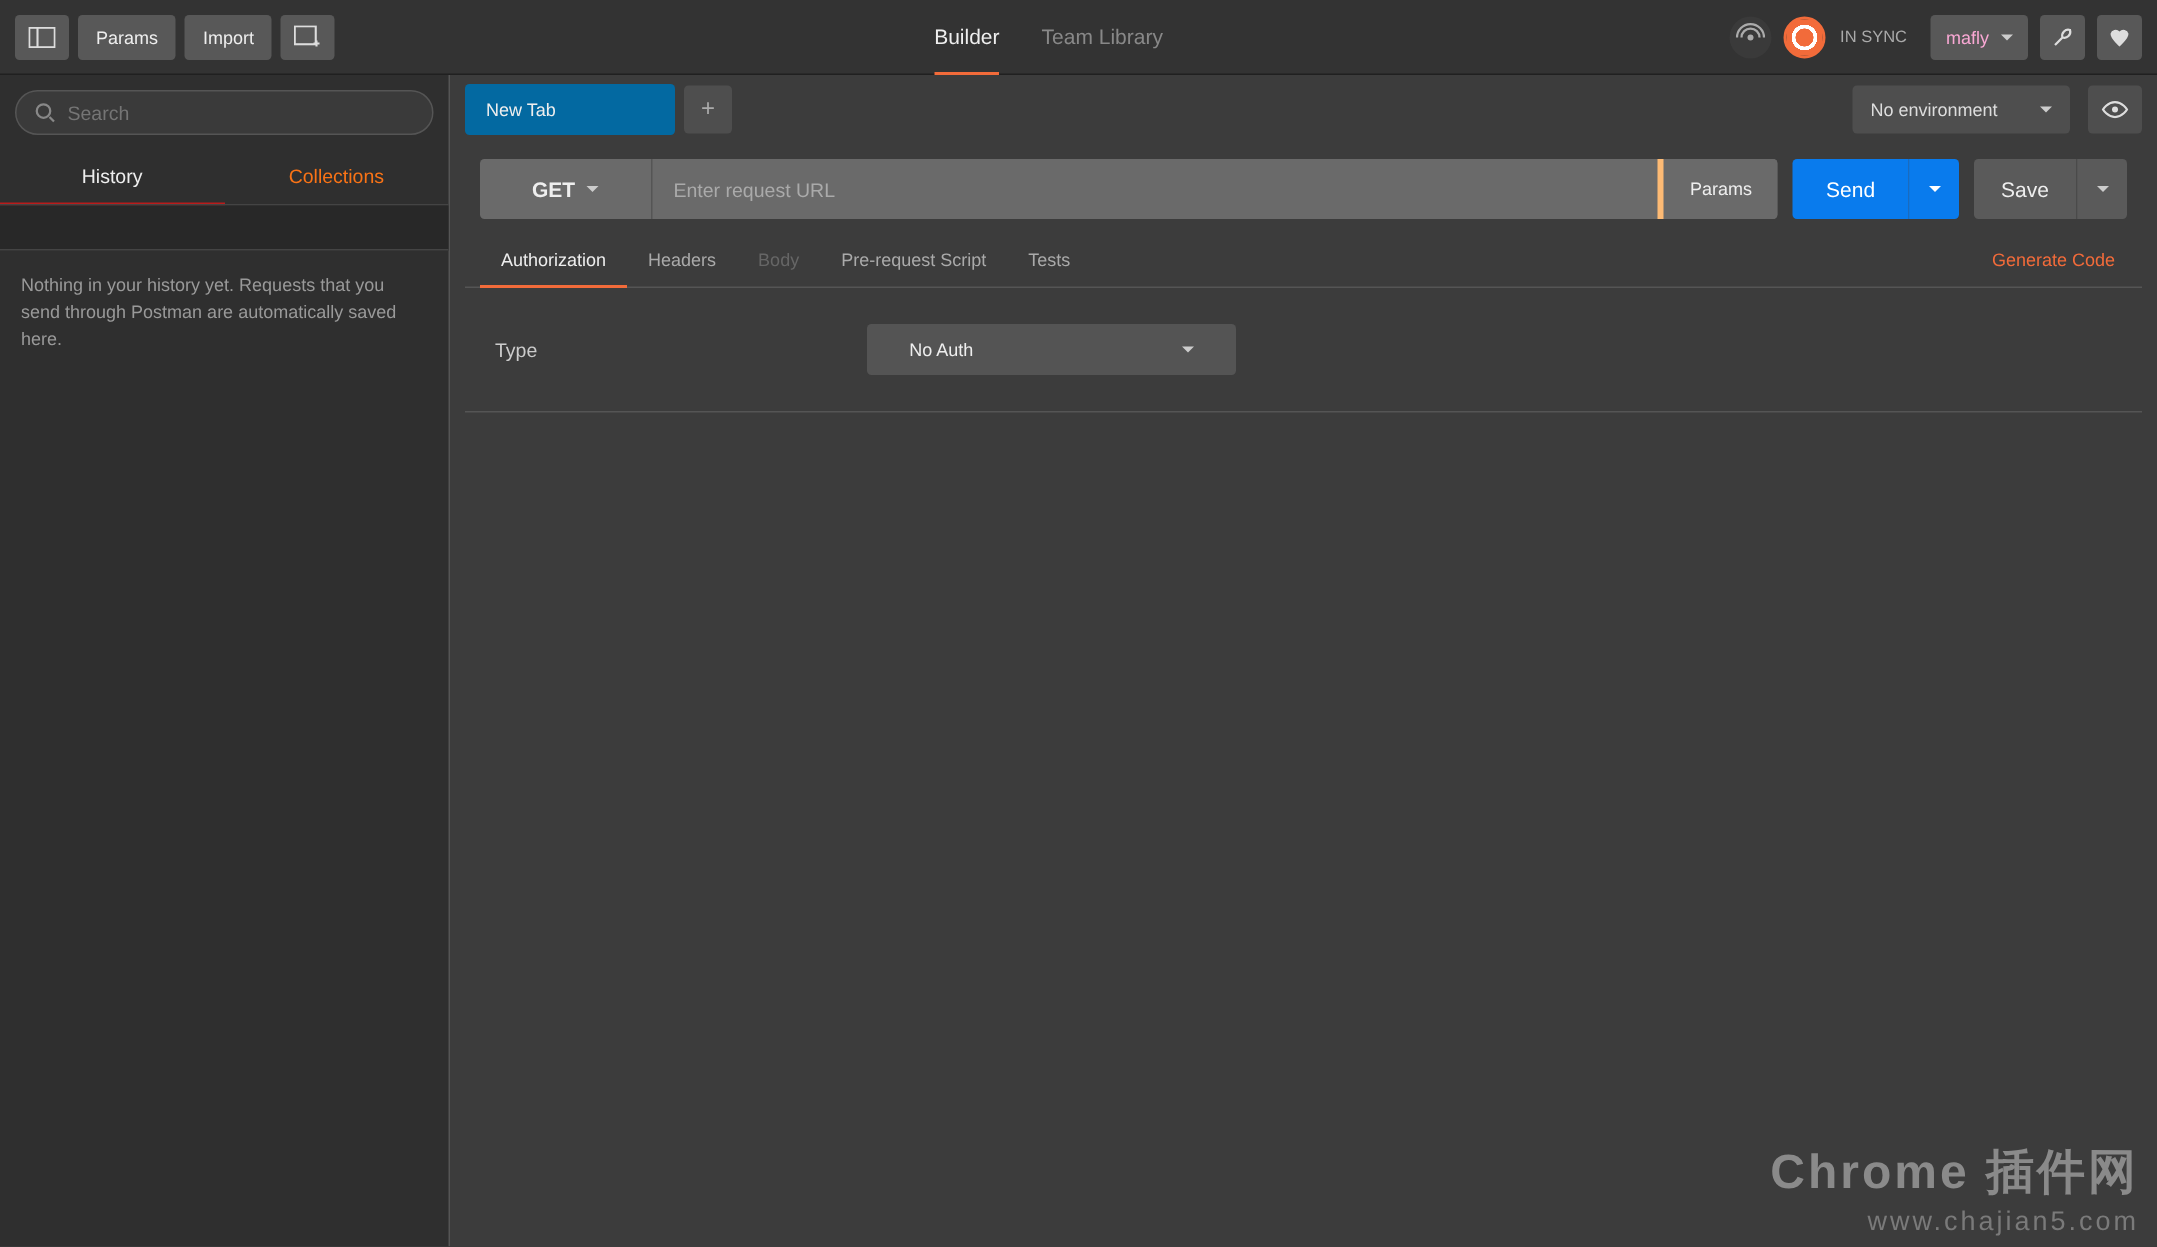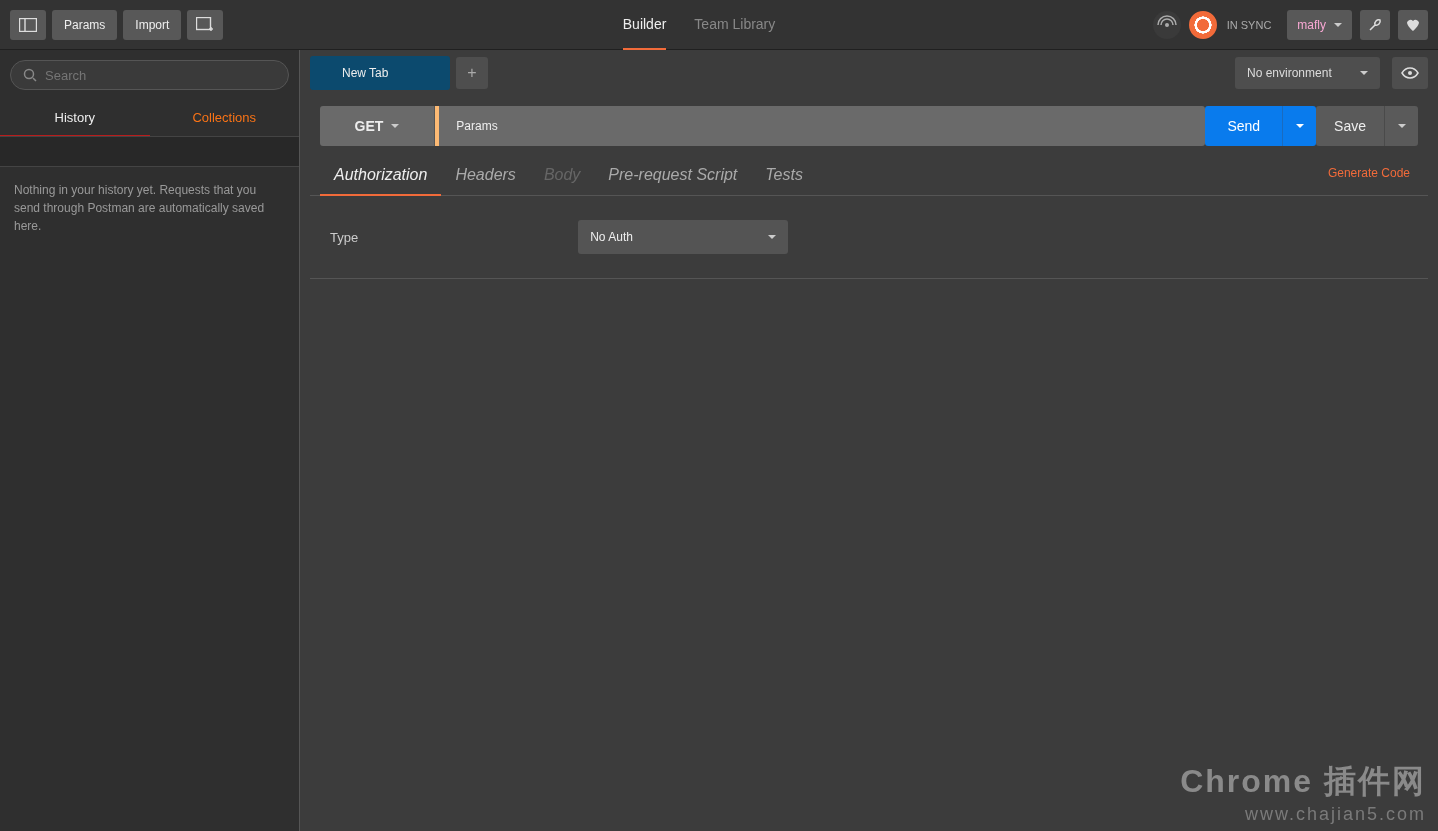--- a/index.html
+++ b/index.html
@@ -29,50 +29,50 @@
 .search input { background: transparent; border: none; outline: none; color: #ccc; font-size: 13px; flex:1; }
 .side-tabs { display: flex; }
 .side-tab { flex: 1; text-align: center; padding: 10px 0; color: #f97316; font-size: 13px; cursor: pointer; border-bottom: 2px solid transparent; }
 .side-tab.active { color: #eee; border-bottom: 2px solid #b91c1c; }
 .side-body { padding: 14px; color: #999; font-size: 12px; line-height: 1.5; border-top:1px solid #444; margin-top:-1px;}
 .side-body-inner { background:#282828; height:30px; margin:-14px -14px 14px -14px; border-bottom:1px solid #444;}
 
 
 .main { flex: 1; background: #3c3c3c; display: flex; flex-direction: column; }
 .tabs-row { height: 46px; display: flex; align-items: center; padding: 0 10px; gap: 6px; }
-.req-tab { background: #0c4a6e; height: 34px; border-radius: 3px; display: flex; align-items: center; padding: 0 32px; color: #eee; font-size: 12px; min-width: 140px; cursor:pointer;}
+.req-tab { background: #0369a1; height: 34px; border-radius: 3px; display: flex; align-items: center; padding: 0 14px; color: #eee; font-size: 12px; min-width: 140px; cursor:pointer;}
 .add-tab { width: 32px; height: 32px; background: #4e4e4e; border-radius: 3px; display: flex; align-items: center; justify-content: center; color: #aaa; cursor:pointer; font-size:16px;}
 .tabs-spacer { flex: 1; }
 .env-dd { background: #4e4e4e; height: 32px; border-radius: 3px; padding: 0 12px; display: flex; align-items: center; gap: 20px; color: #ddd; font-size: 12px; cursor:pointer; min-width:145px; justify-content:space-between;}
 .eye-btn { width: 36px; height: 32px; background: #4e4e4e; border-radius: 3px; display:flex; align-items:center; justify-content:center; cursor:pointer; margin-left:6px;}
 
 .builder-card { margin: 0 10px 10px 10px; background: #3c3c3c; }
-.url-row { display: flex; padding: 10px; align-items: stretch; }
+.url-row { display: flex; gap: 10px; padding: 10px; align-items: stretch; }
 .method-url { flex:1; display:flex; background:#6a6a6a; border-radius:3px; overflow:hidden; height:40px;}
 .method-dd { width: 115px; display:flex; align-items:center; justify-content:center; gap:8px; color:#eee; font-weight:bold; font-size:14px; border-right:1px solid #555; cursor:pointer;}
 .url-input { flex:1; display:flex; align-items:center; }
 .url-input input { width:100%; background:transparent; border:none; outline:none; color:#eee; font-size:13px; padding:0 14px;}
 .url-input input::placeholder { color:#aaa; }
 .params-btn { width:80px; display:flex; align-items:center; justify-content:center; background:#6a6a6a; color:#eee; font-size:12px; border-left:4px solid #fdba74; cursor:pointer;}
 .send-grp { display:flex; }
 .send-btn { background:#097bed; color:#fff; font-size:14px; font-weight:500; padding:0 22px; display:flex; align-items:center; border-radius:3px 0 0 3px; cursor:pointer; height:40px;}
 .send-dd { background:#097bed; width:34px; display:flex; align-items:center; justify-content:center; border-left:1px solid #1a6bbf; border-radius:0 3px 3px 0; cursor:pointer; height:40px;}
 .save-grp { display:flex; }
 .save-btn { background:#5a5a5a; color:#eee; font-size:14px; padding:0 18px; display:flex; align-items:center; border-radius:3px 0 0 3px; cursor:pointer; height:40px;}
 .save-dd { background:#5a5a5a; width:34px; display:flex; align-items:center; justify-content:center; border-left:1px solid #4a4a4a; border-radius:0 3px 3px 0; cursor:pointer; height:40px;}
 
 .req-tabs { display:flex; border-bottom:1px solid #555; padding:0 10px; position:relative;}
-.rtab { padding:10px 14px; color:#aaa; font-size:16px; cursor:pointer; border-bottom:2px solid transparent; margin-bottom:-1px;font-style:italic;}
+.rtab { padding:10px 14px; color:#aaa; font-size:12px; cursor:pointer; border-bottom:2px solid transparent; margin-bottom:-1px;}
 .rtab.active { color:#eee; border-bottom:2px solid #f26b3a; }
 .rtab.disabled { color:#666; }
 .gen-code { margin-left:auto; color:#f26b3a; font-size:12px; padding:10px 8px; cursor:pointer;}
 
 .auth-body { padding: 24px 20px; display:flex; align-items:center; gap:220px; border-bottom:1px solid #555;}
 .auth-label { color:#ccc; font-size:13px; }
-.auth-dd { background:#545454; height:34px; width:210px; border-radius:3px; display:flex; align-items:center; justify-content:space-between; padding:0 12px; color:#eee; font-size:12px; cursor:pointer;}
+.auth-dd { background:#545454; height:34px; width:246px; border-radius:3px; display:flex; align-items:center; justify-content:space-between; padding:0 28px; color:#eee; font-size:12px; cursor:pointer;}
 .chevron-sm { border-left:4px solid transparent; border-right:4px solid transparent; border-top:4px solid #ccc; }
 
 .watermark { position:absolute; right:12px; bottom:6px; text-align:right; font-family: Arial; color:#8a8a8a; pointer-events:none;}
 .watermark .l1 { font-size:32px; font-weight:bold; letter-spacing:2px;}
 .watermark .l2 { font-size:18px; letter-spacing:2px; color:#7a7a7a;}
 </style>
 </head>
 <body>
 
 <div class="topbar">
@@ -162,20 +162,23 @@
       </div>
     </div>
 
     <div class="builder-card">
       <div class="url-row">
         <div class="method-url">
           <div class="method-dd">
             <span>GET</span>
             <span class="chevron-sm"></span>
           </div>
+          <div class="url-input">
+            <input type="text" placeholder="Enter request URL" style="">
+          </div>
           <div class="params-btn">Params</div>
         </div>
         <div class="send-grp">
           <div class="send-btn">Send</div>
           <div class="send-dd">
               <span class="chevron-sm" style="border-top-color:#fff"></span>
             </div>
         </div>
         <div class="save-grp">
           <div class="save-btn">Save</div>

